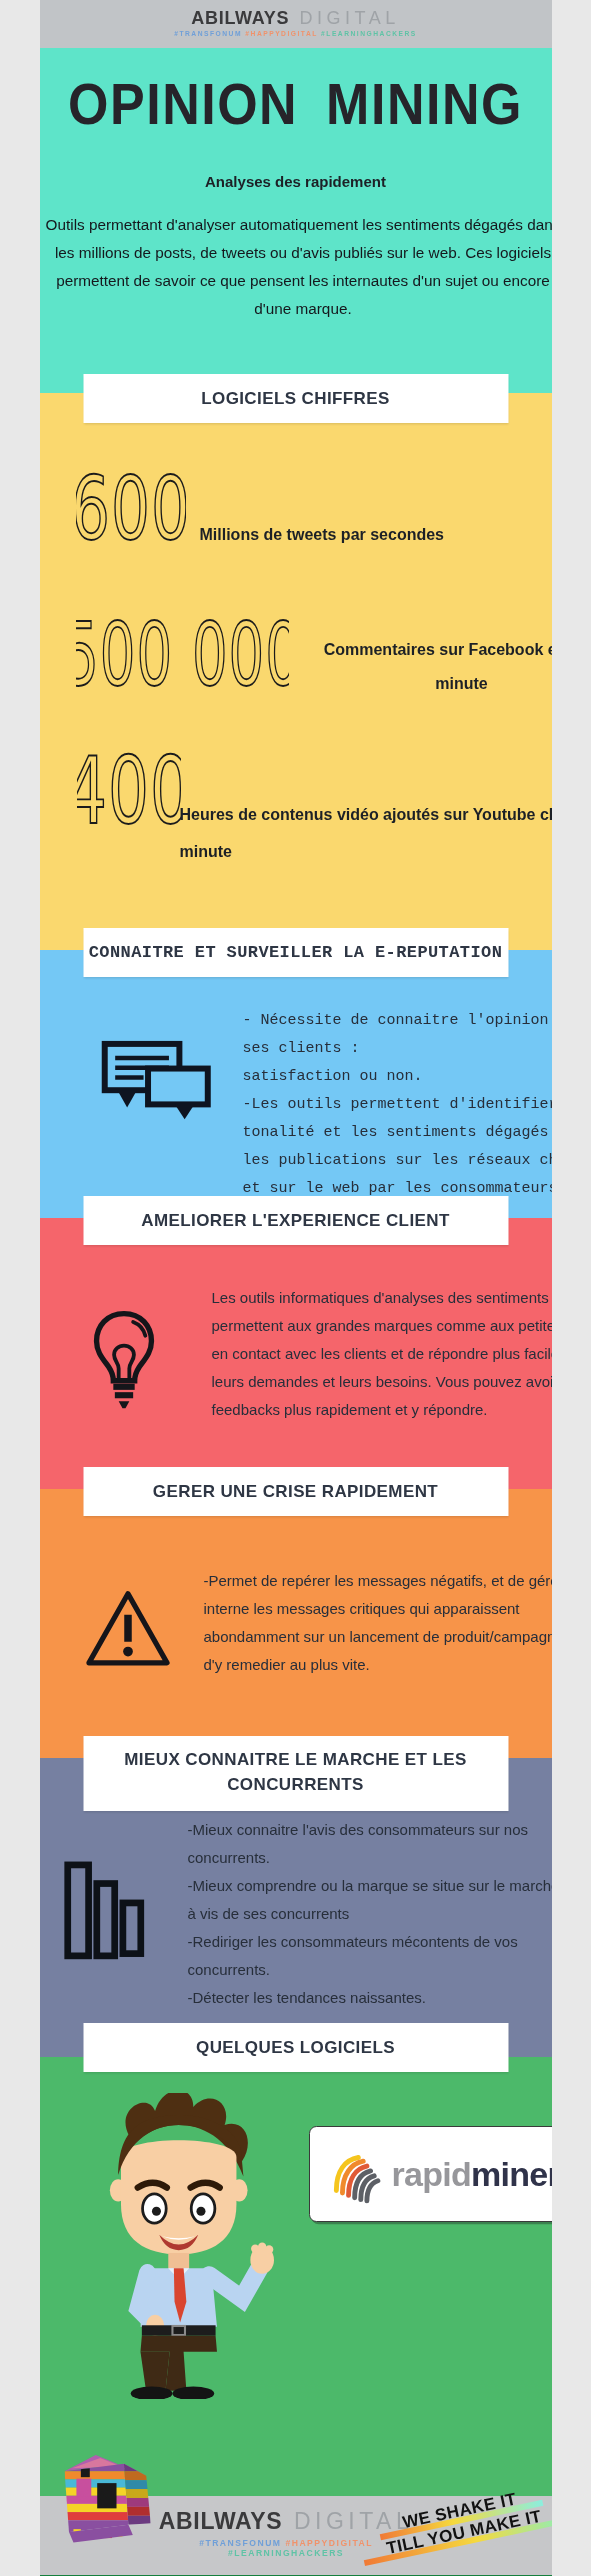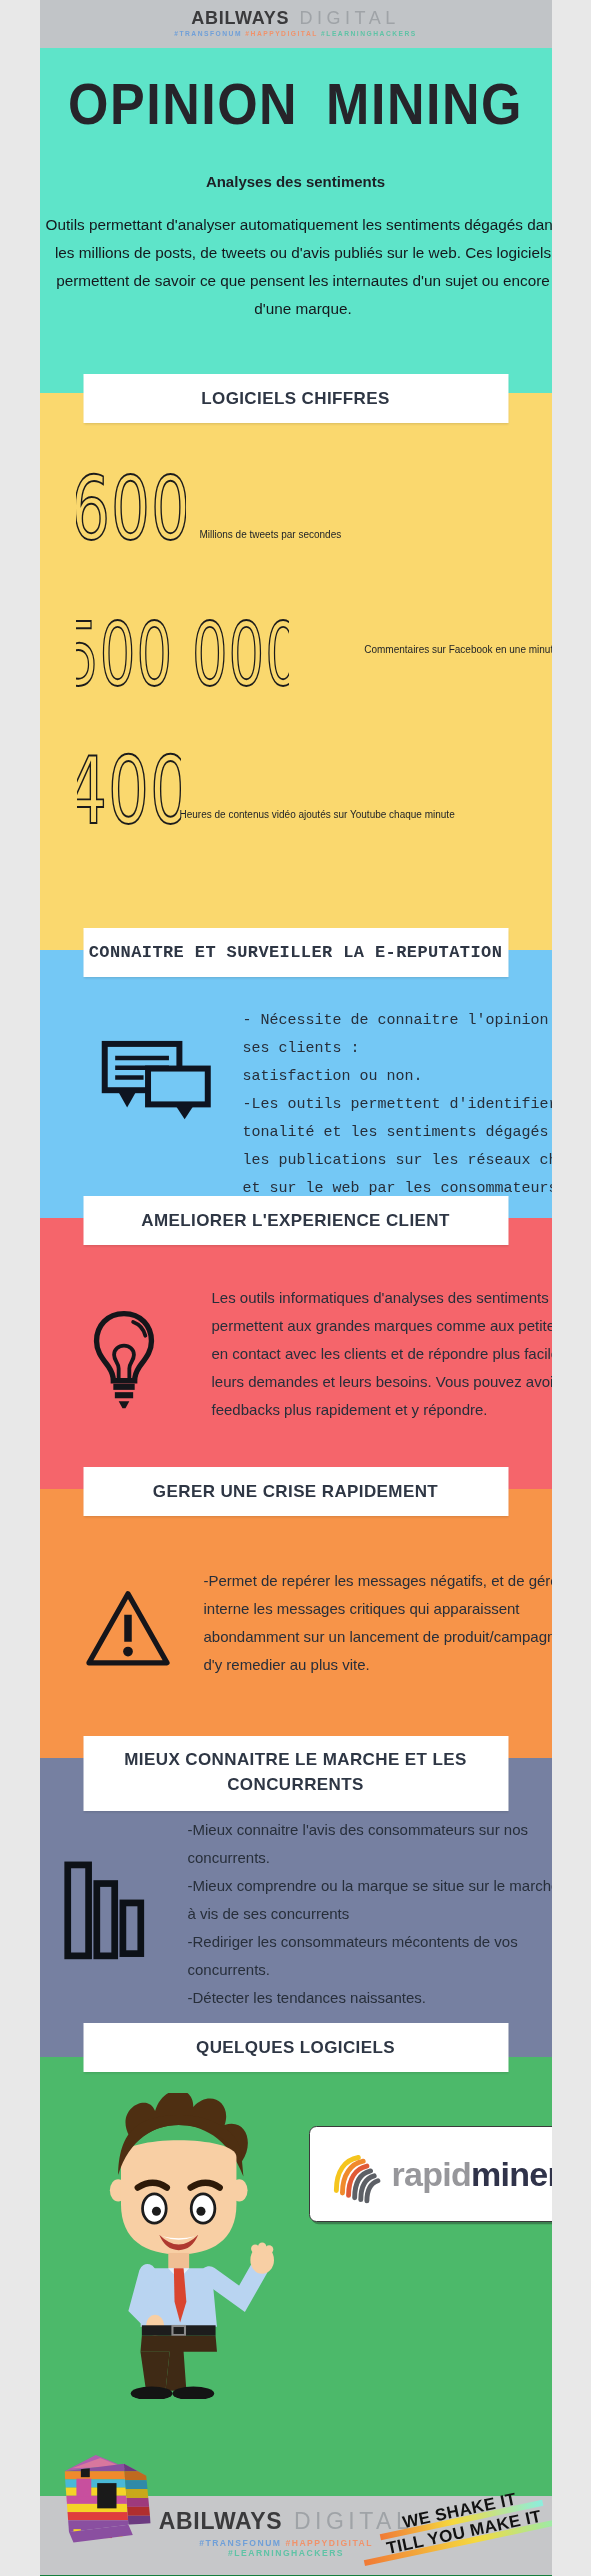--- a/index.html
+++ b/index.html
@@ -29,21 +29,21 @@
              background:#ffffff; color:#2e3644; font-weight:700; font-size:17px; text-align:center;
              line-height:49px; letter-spacing:0.4px; box-shadow:0 1.5px 2.2px rgba(0,0,0,0.12);
              white-space:pre-line; z-index:5; }
   .sec-box.two-line { height:75px; line-height:24.6px; padding-top:12.7px; }
 
   
   .stats { height:557px; background:#fad86e; }
   .stats .sec-box { top:-18.7px; }
   .stat-num-svg { position:absolute; }
   .stat-num-svg text { font-family:"DejaVu Sans", sans-serif; font-weight:400; }
-  .stat-label { position:absolute; font-size:10px; line-height:34px; color:#1c2026; font-weight:400; }
+  .stat-label { position:absolute; font-size:16px; line-height:34px; color:#1c2026; font-weight:700; }
 
   
   .sec-text { position:absolute; font-size:15px; line-height:28px; color:#272e3a; font-weight:500;
               white-space:pre-line; }
   .sec-icon { position:absolute; }
   .s-blue   { height:268px; background:#74c8f5;font-family:Liberation Mono, monospace; } .s-blue .sec-box { top:-22.4px; }
   .s-red    { height:271px; background:#f5656b; } .s-red .sec-box { top:-22.4px; }
   .s-orange { height:269px; background:#f79449; } .s-orange .sec-box { top:-22.4px; }
   .s-slate  { height:299px; background:#7680a1;text-decoration:underline; } .s-slate .sec-box { top:-22.4px; }
 
@@ -88,21 +88,21 @@
     </div>
     <div class="logo-tags">
       <span class="tag-blue">#TRANSFONUM</span>
       <span class="tag-orange">#HAPPYDIGITAL</span>
       <span class="tag-teal">#LEARNINGHACKERS</span>
     </div>
   </div>
 
   <div class="sec hero">
     <div class="hero-title">OPINION MINING</div><br>
-    <div class="hero-sub">Analyses des sentiments</div>
+    <div class="hero-sub">Analyses des rapidement</div>
     <div class="hero-desc">Outils permettant d'analyser automatiquement les sentiments dégagés dans les millions de posts, de tweets ou d'avis publiés sur le web. Ces logiciels permettent de savoir ce que pensent les internautes d'un sujet ou encore d'une marque.</div>
   </div>
 
   <div class="sec stats">
     <div class="sec-box">LOGICIELS CHIFFRES</div>
 
     <svg class="stat-num-svg" style="left:36px; top:63px;" width="110" height="98" viewBox="0 0 212 132" preserveAspectRatio="none">
       <text x="106" y="112" text-anchor="middle" font-size="118" letter-spacing="2" fill="none" stroke="#1b1b1b" stroke-width="2.6">600</text>
     </svg>
     <div class="stat-label" style="left:160px; top:125px; width:321px;">Millions de tweets par secondes</div>

